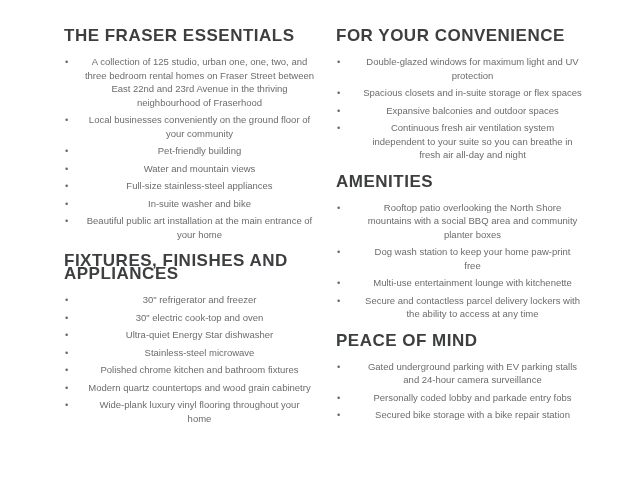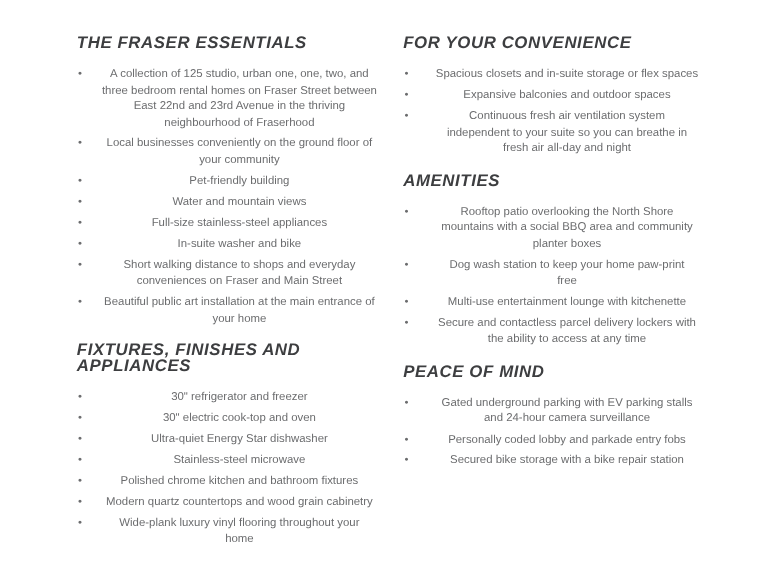--- a/index.html
+++ b/index.html
@@ -19,26 +19,25 @@
   }
   .col {
     position: absolute;
     top: 29px;
   }
   .col-left  { left: 64px;  width: 258px; }
   .col-right { left: 336px; width: 260px; }
   .section { margin: 0 0 13px 0; }
   .section h2 {
     margin: 0 0 13px 0;
-    font-size: 14px;
+    font-size: 17px;
     line-height: 13px;
     font-weight: 700;
     letter-spacing: 0.5px;
     color: #3d3e40;
-    font-style: italic;
   }
   .section ul {
     margin: 0;
     padding: 0;
     list-style: none;
   }
   .section li {
     position: relative;
     margin: 0 0 4px 0;
     padding-left: 13px;
@@ -69,22 +68,20 @@
         <li>A collection of 125 studio, urban one, one, two, and
 three bedroom rental homes on Fraser Street between
 East 22nd and 23rd Avenue in the thriving
 neighbourhood of Fraserhood</li>
         <li>Local businesses conveniently on the ground floor of
 your community</li>
         <li>Pet-friendly building</li>
         <li>Water and mountain views</li>
         <li>Full-size stainless-steel appliances</li>
         <li>In-suite washer and bike</li>
-        <li>Short walking distance to shops and everyday
-conveniences on Fraser and Main Street</li>
         <li>Beautiful public art installation at the main entrance of
 your home</li>
       </ul>
     </div>
 
     <div class="section">
       <h2>FIXTURES, FINISHES AND APPLIANCES</h2>
       <ul>
         <li>30" refrigerator and freezer</li>
         <li>30" electric cook-top and oven</li>
@@ -97,20 +94,22 @@
       </ul>
     </div>
 
   </div>
 
   <div class="col col-right">
 
     <div class="section">
       <h2>FOR YOUR CONVENIENCE</h2>
       <ul>
+        <li>Double-glazed windows for maximum light and UV
+protection</li>
         <li>Spacious closets and in-suite storage or flex spaces</li>
         <li>Expansive balconies and outdoor spaces</li>
         <li>Continuous fresh air ventilation system
 independent to your suite so you can breathe in
 fresh air all-day and night</li>
       </ul>
     </div>
 
     <div class="section">
       <h2>AMENITIES</h2>

